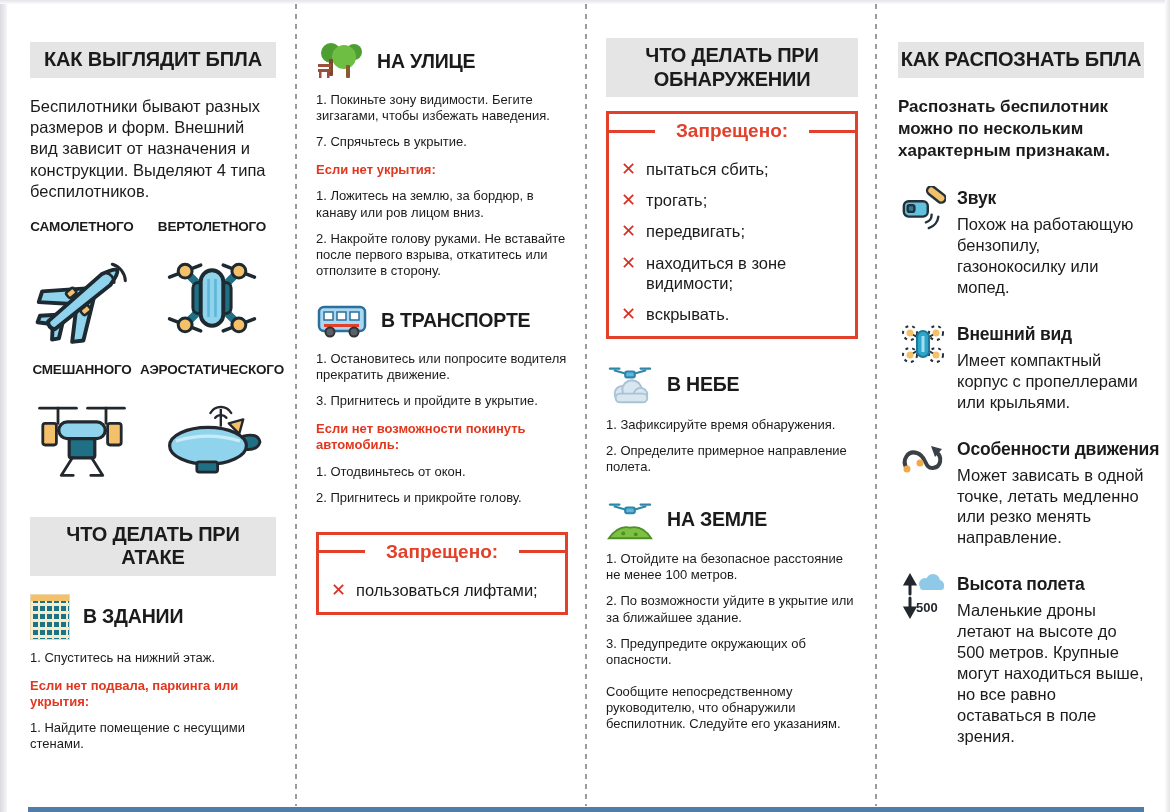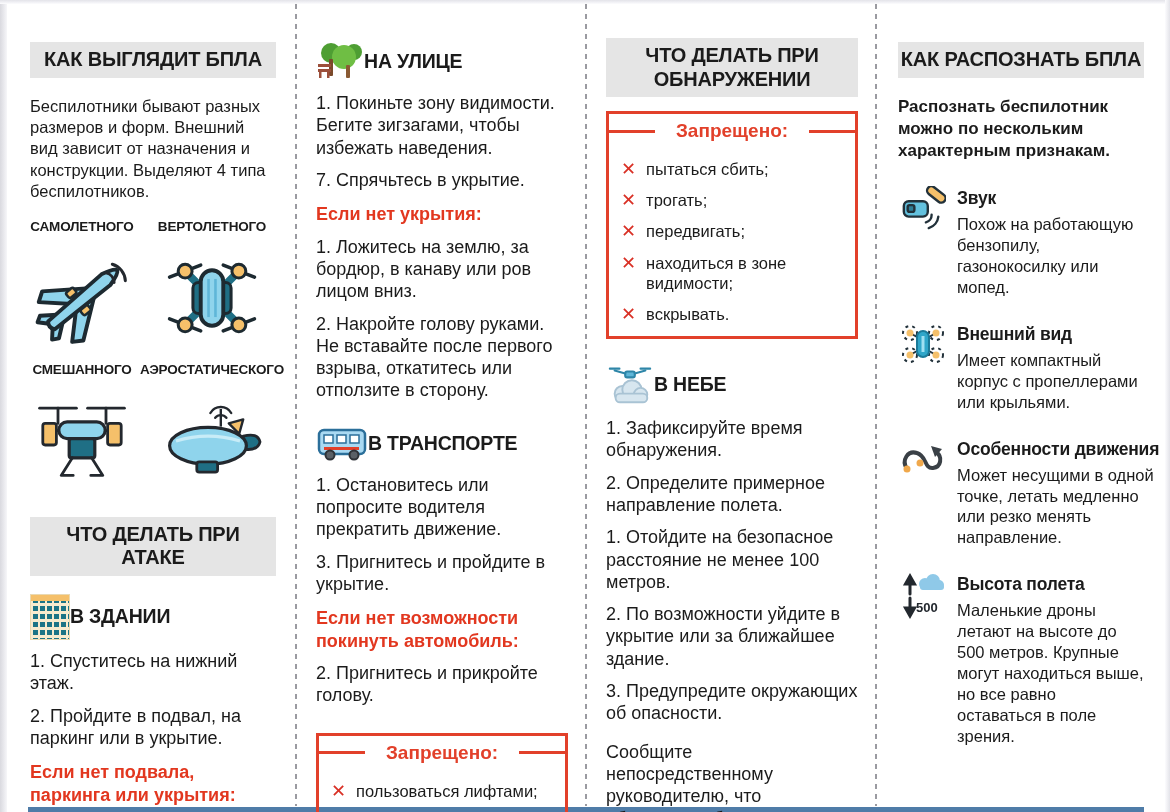--- a/index.html
+++ b/index.html
@@ -31,25 +31,25 @@
   .hbar.mt{margin-top:24px}
 
   .intro{font-size:16.5px;line-height:1.3;margin:18px 0 4px}
   .intro.bold{font-weight:700;font-size:17px}
 
   .types{margin-top:16px;display:grid;grid-template-columns:1fr 1fr;column-gap:6px;row-gap:12px;
          text-align:center;align-items:end;justify-items:center}
   .tlabel{font-weight:700;font-size:13.5px;white-space:nowrap;letter-spacing:-0.2px}
   .ticn svg{display:block;width:104px;height:104px}
 
-  .sec{display:flex;align-items:center;margin-top:18px}
+  .sec{display:flex;align-items:center;gap:13px;margin-top:18px}
   .sec h3{font-size:19.5px;font-weight:700;margin:0;letter-spacing:-0.2px}
   .sec .icn{flex:none;display:flex;align-items:center;justify-content:center}
 
-  .item{font-size:18px;line-height:1.24;margin:10px 0 0}
+  .item{font-size:13px;line-height:1.24;margin:10px 0 0}
   .warn{color:#e2371f;font-weight:700;margin-top:12px}
 
   .forb{border:3px solid #e2402a;margin-top:26px;padding:0 12px 12px}
   .fhead{display:flex;align-items:center;gap:21px;margin:0 -12px}
   .fhead .bar{flex:1;height:3px;background:#e2402a}
   .fhead .ft{color:#e2402a;font-weight:700;font-size:19px;padding:6px 0}
   .fitem{display:flex;gap:10px;margin:11px 0 0;font-size:16.5px;line-height:1.22}
   .fitem .x{color:#d93025;font-weight:900;font-size:18px;line-height:1.1;flex:none;
             font-family:"DejaVu Sans",sans-serif}
 
@@ -160,21 +160,20 @@
     </div>
   </div>
 
   <div class="hbar mt">ЧТО ДЕЛАТЬ ПРИ АТАКЕ</div>
 
   <div class="sec">
     <div class="bld icn"></div>
     <h3>В ЗДАНИИ</h3>
   </div>
   <p class="item">1. Спуститесь на нижний этаж.</p>
-  <p class="item">2. Пройдите в подвал, на паркинг или в укрытие.</p>
   <p class="item warn">Если нет подвала, паркинга или укрытия:</p>
   <p class="item">1. Найдите помещение с несущими стенами.</p>
 
 </section>
 
 <section class="col" id="c2">
   <div class="sec" style="margin-top:40px">
     <div class="icn">
       <svg width="48" height="42" viewBox="0 0 48 42">
         <circle cx="15" cy="13" r="10" fill="#4e9e33"></circle>
@@ -206,20 +205,21 @@
         <rect x="8" y="23" width="35" height="3" fill="#e2402a"></rect>
         <circle cx="14" cy="31" r="4.5" fill="#5a6066" stroke="#2f3338" stroke-width="2"></circle>
         <circle cx="38" cy="31" r="4.5" fill="#5a6066" stroke="#2f3338" stroke-width="2"></circle>
       </svg>
     </div>
     <h3>В ТРАНСПОРТЕ</h3>
   </div>
   <p class="item">1. Остановитесь или попросите водителя прекратить движение.</p>
   <p class="item">3. Пригнитесь и пройдите в укрытие.</p>
   <p class="item warn">Если нет возможности покинуть автомобиль:</p>
+  <p class="item">1. Отодвиньтесь от окон.</p>
   <p class="item">2. Пригнитесь и прикройте голову.</p>
 
   <div class="forb">
     <div class="fhead">
       <span class="bar"></span>
       <span class="ft">Запрещено:</span>
       <span class="bar"></span>
     </div>
     <div class="fitem">
         <span class="x">✕</span>
@@ -276,20 +276,37 @@
             <circle cx="36" cy="32" r="7"></circle>
           <rect x="10" y="31" width="33" height="9" rx="4.5"></rect>
         </g>
       </svg>
     </div>
     <h3>В НЕБЕ</h3>
   </div>
   <p class="item">1. Зафиксируйте время обнаружения.</p>
   <p class="item">2. Определите примерное направление полета.</p>
 
+  <div class="sec" style="margin-top:22px">
+    <div class="icn">
+      <svg width="48" height="44" viewBox="0 0 50 44">
+        <g stroke="#2e86a8" stroke-width="2.2" fill="#5fb6d8" stroke-linecap="round">
+          <rect x="20" y="10" width="10" height="6" rx="2"></rect>
+          <line x1="20" y1="12" x2="9" y2="9"></line>
+            <line x1="30" y1="12" x2="41" y2="9"></line>
+          <line x1="4" y1="7" x2="14" y2="7"></line>
+            <line x1="36" y1="7" x2="46" y2="7"></line>
+        </g>
+        <path d="M3 42 Q13 28 25 31 Q38 28 47 42 Z" fill="#7cc142" stroke="#4e8f28" stroke-width="2"></path>
+        <circle cx="18" cy="37" r="2" fill="#4e8f28"></circle>
+          <circle cx="31" cy="38" r="2" fill="#4e8f28"></circle>
+      </svg>
+    </div>
+    <h3>НА ЗЕМЛЕ</h3>
+  </div>
   <p class="item">1. Отойдите на безопасное расстояние не менее 100 метров.</p>
   <p class="item">2. По возможности уйдите в укрытие или за ближайшее здание.</p>
   <p class="item">3. Предупредите окружающих об опасности.</p>
   <p class="item" style="margin-top:16px">Сообщите непосредственному руководителю, что обнаружили беспилотник. Следуйте его указаниям.</p>
 </section>
 
 <section class="col" id="c4">
   <div class="hbar first">КАК РАСПОЗНАТЬ БПЛА</div>
   <p class="intro bold">Распознать беспилотник можно по нескольким характерным признакам.</p>
 
@@ -339,21 +356,21 @@
   <div class="feat">
     <div class="ficon">
       <svg width="46" height="44" viewBox="0 0 46 42">
         <path d="M7 31 C1 22 8 12 17 15 C27 18 24 31 33 30 C41 29 43 19 36 14" fill="none" stroke="#3a4046" stroke-width="4" stroke-linecap="round"></path>
         <polygon points="31,8 42,11 35,19" fill="#3a4046"></polygon>
         <circle cx="7" cy="31" r="3.5" fill="#f0a84b"></circle>
         <circle cx="20" cy="25" r="3.5" fill="#f0a84b"></circle>
       </svg>
     </div>
     <h4>Особенности движения</h4>
-    <p>Может несущими в одной точке, летать медленно или резко менять направление.</p>
+    <p>Может зависать в одной точке, летать медленно или резко менять направление.</p>
   </div>
 
   <div class="feat">
     <div class="ficon">
       <svg width="46" height="48" viewBox="0 0 44 48">
         <g stroke="#23282e" stroke-width="3" fill="#23282e" stroke-linecap="round">
           <line x1="9" y1="11" x2="9" y2="22"></line>
             <polygon points="9,4 4.5,12 13.5,12"></polygon>
           <line x1="9" y1="26" x2="9" y2="37"></line>
             <polygon points="9,44 4.5,36 13.5,36"></polygon>

